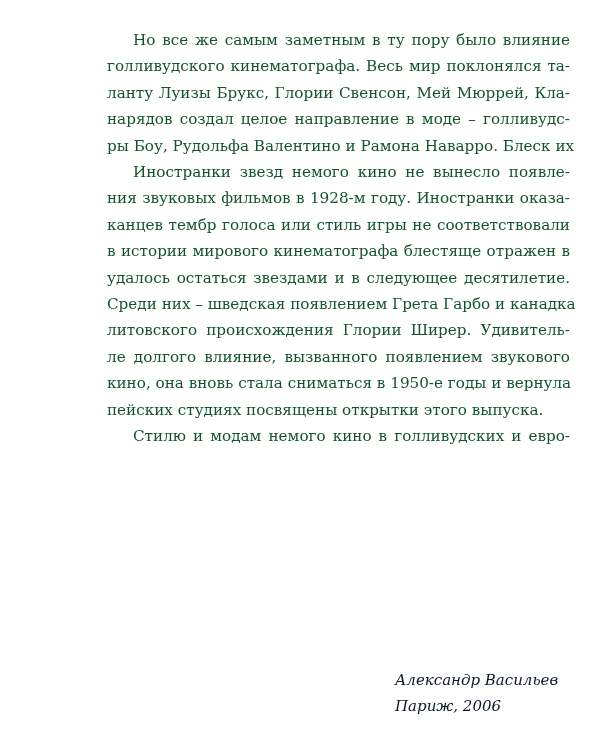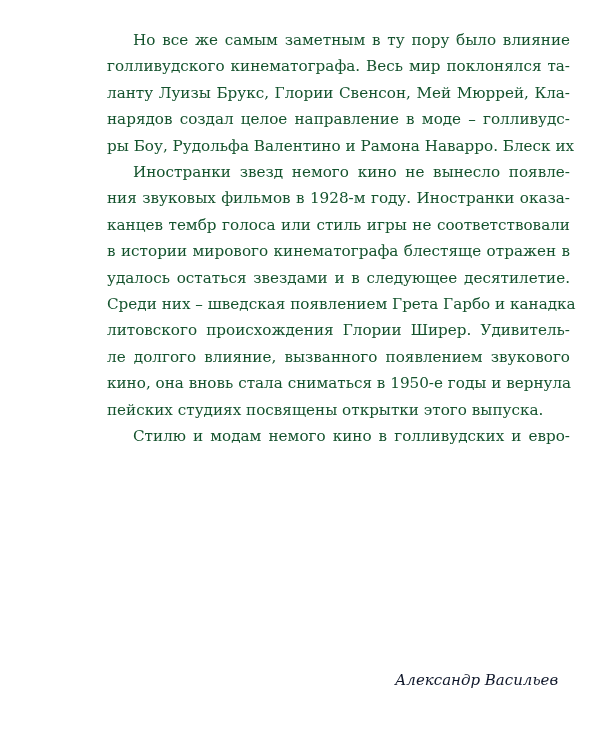--- a/index.html
+++ b/index.html
@@ -47,13 +47,14 @@
     <span class="line">кино, она вновь стала сниматься в 1950-е годы и вернула</span>
   </div>
   <div class="para">
     <span class="line last">пейских студиях посвящены открытки этого выпуска.</span>
     <span class="line indent">Стилю и модам немого кино в голливудских и евро-</span>
   </div>
 </div>
 
 <div class="signature">
   <div>Александр Васильев</div>
+  <div>Париж, 2006</div>
 </div>
 
 </body></html>

